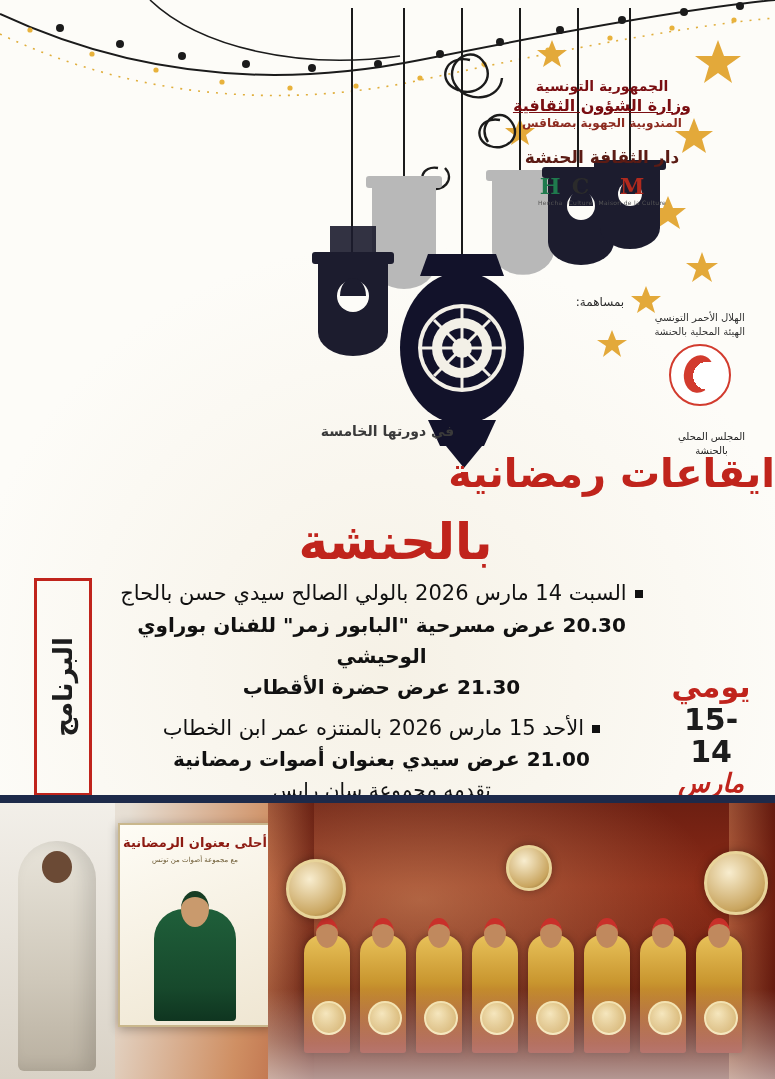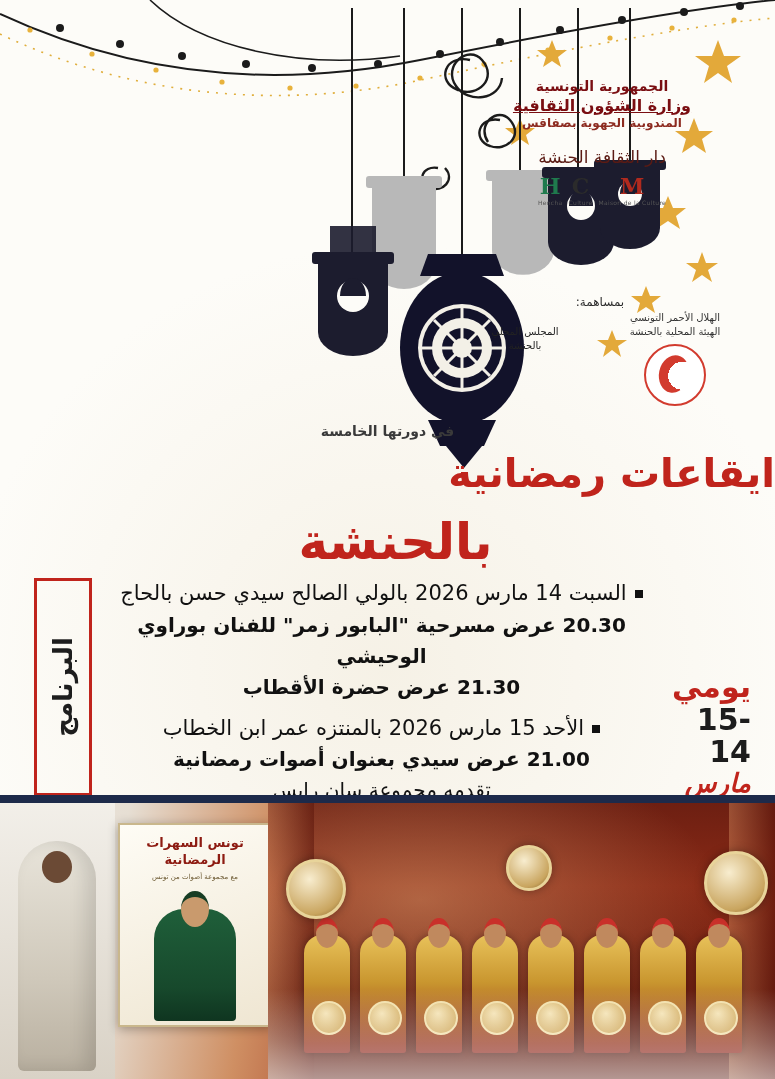--- a/index.html
+++ b/index.html
@@ -32,37 +32,37 @@
     direction:rtl;
   }
   .ministry-line{
     color:#7a0e12;font-weight:bold;letter-spacing:0px;
     line-height:1.25;
   }
   .ml1{font-size:14px;}
   .ml2{font-size:16px;text-decoration:underline;}
   .ml3{font-size:12px;color:#8d2b20;}
   .dar-line{
-    margin-top:16px;color:#5b1b14;font-weight:normal;font-size:17px;
+    margin-top:16px;color:#5b1b14;font-weight:bold;font-size:17px;
   }
   .culture-marks{
     margin-top:6px;display:flex;justify-content:center;align-items:center;gap:6px;
   }
   .mark{
     font-size:22px;font-weight:bold;color:#b02a1e;font-family:"DejaVu Serif","Liberation Serif",serif;
   }
   .mark.dark{color:#2b2b2b;}
   .mark.green{color:#1f7a4d;}
   .mark-sub{font-size:6px;color:#555;display:block;text-align:center;letter-spacing:.3px;}
 
   .partners{
     position:absolute;top:295px;right:30px;width:290px;direction:rtl;text-align:center;
   }
   .partners-title{font-size:12px;color:#2a2a2a;font-weight:normal;margin-bottom:2px;}
-  .partners-row{display:flex;justify-content:space-between;align-items:flex-start;gap:10px;}
+  .partners-row{display:flex;justify-content:space-between;align-items:flex-start;gap:10px;flex-direction:column;}
   .partner{font-size:10px;color:#333;line-height:1.35;flex:1;}
   .crescent-logo{
     width:58px;height:58px;border-radius:50%;border:2px solid #d23b2e;
     margin:6px auto 0;position:relative;background:#fff;
   }
   .crescent-logo:before{
     content:"";position:absolute;left:13px;top:9px;width:30px;height:38px;
     border-radius:50%;
     background:radial-gradient(circle at 78% 50%, transparent 0 14px, #d23b2e 14px 100%);
     transform:rotate(12deg);
@@ -91,21 +91,21 @@
     display:flex;align-items:center;justify-content:center;
   }
   .prog-label span{
     writing-mode:vertical-rl;
     transform:rotate(180deg);
     font-size:26px;font-weight:bold;color:#1d1d1d;letter-spacing:2px;
   }
 
   
   .days-badge{
-    position:absolute;top:672px;right:24px;width:80px;text-align:right;direction:rtl;
+    position:absolute;top:672px;right:24px;width:80px;text-align:center;direction:rtl;
   }
   .days-badge .d1{font-size:30px;font-weight:bold;color:#c0241c;line-height:1;}
   .days-badge .d2{font-size:30px;font-weight:bold;color:#1d1d1d;line-height:1.05;margin-top:2px;}
   .days-badge .d3{font-size:26px;font-weight:bold;color:#c0241c;line-height:1.1;margin-top:2px;font-style:italic;}
   .days-badge .d4{
     display:inline-block;margin-top:4px;background:#c0241c;color:#fff;
     font-size:24px;font-weight:bold;padding:1px 6px;
   }
 
   
@@ -391,21 +391,21 @@
   </div>
 
   <div class="photo-band">
     <div class="band-top-line"></div>
 
     <div class="band-left">
       <div class="monk"></div>
     </div>
 
     <div class="cd-cover">
-      <div class="cd-title">تونس السهرات الرمضانية</div>
+      <div class="cd-title">أحلى بعنوان الرمضانية</div>
       <div class="cd-sub">مع مجموعة أصوات من تونس</div>
       <div class="cd-figure"></div>
     </div>
 
     <div class="band-stage">
       <div class="curtain" style="left:0"></div>
       <div class="curtain" style="right:0"></div>
 
       <div class="perf-row">
         <div class="perf" style="left:36px"></div>

